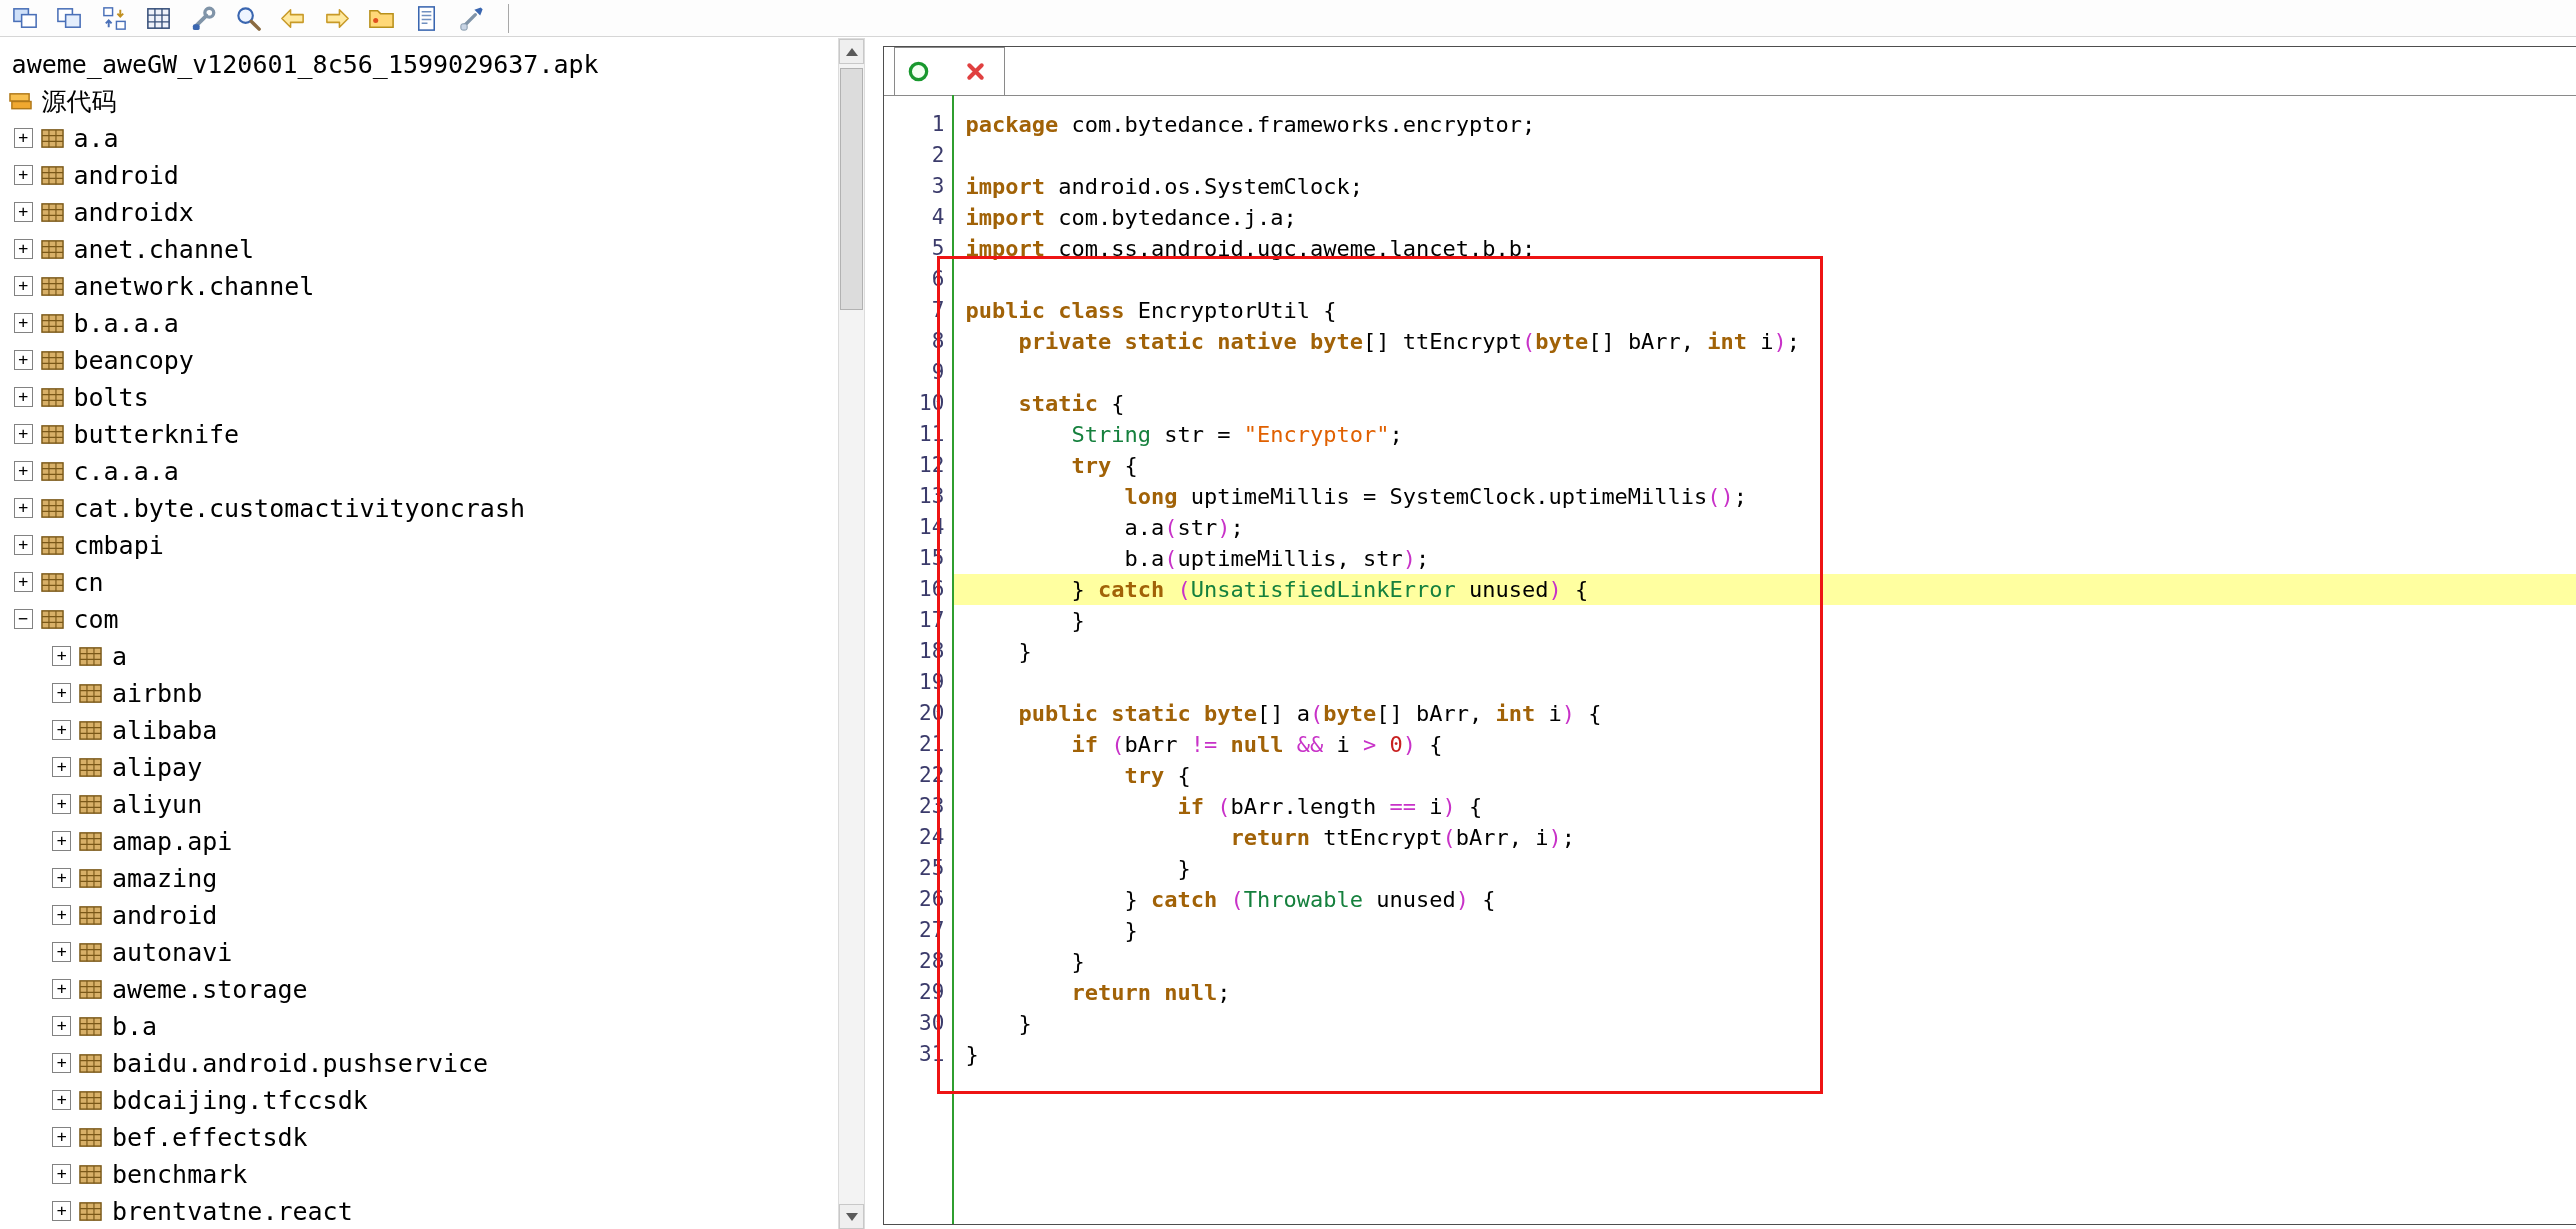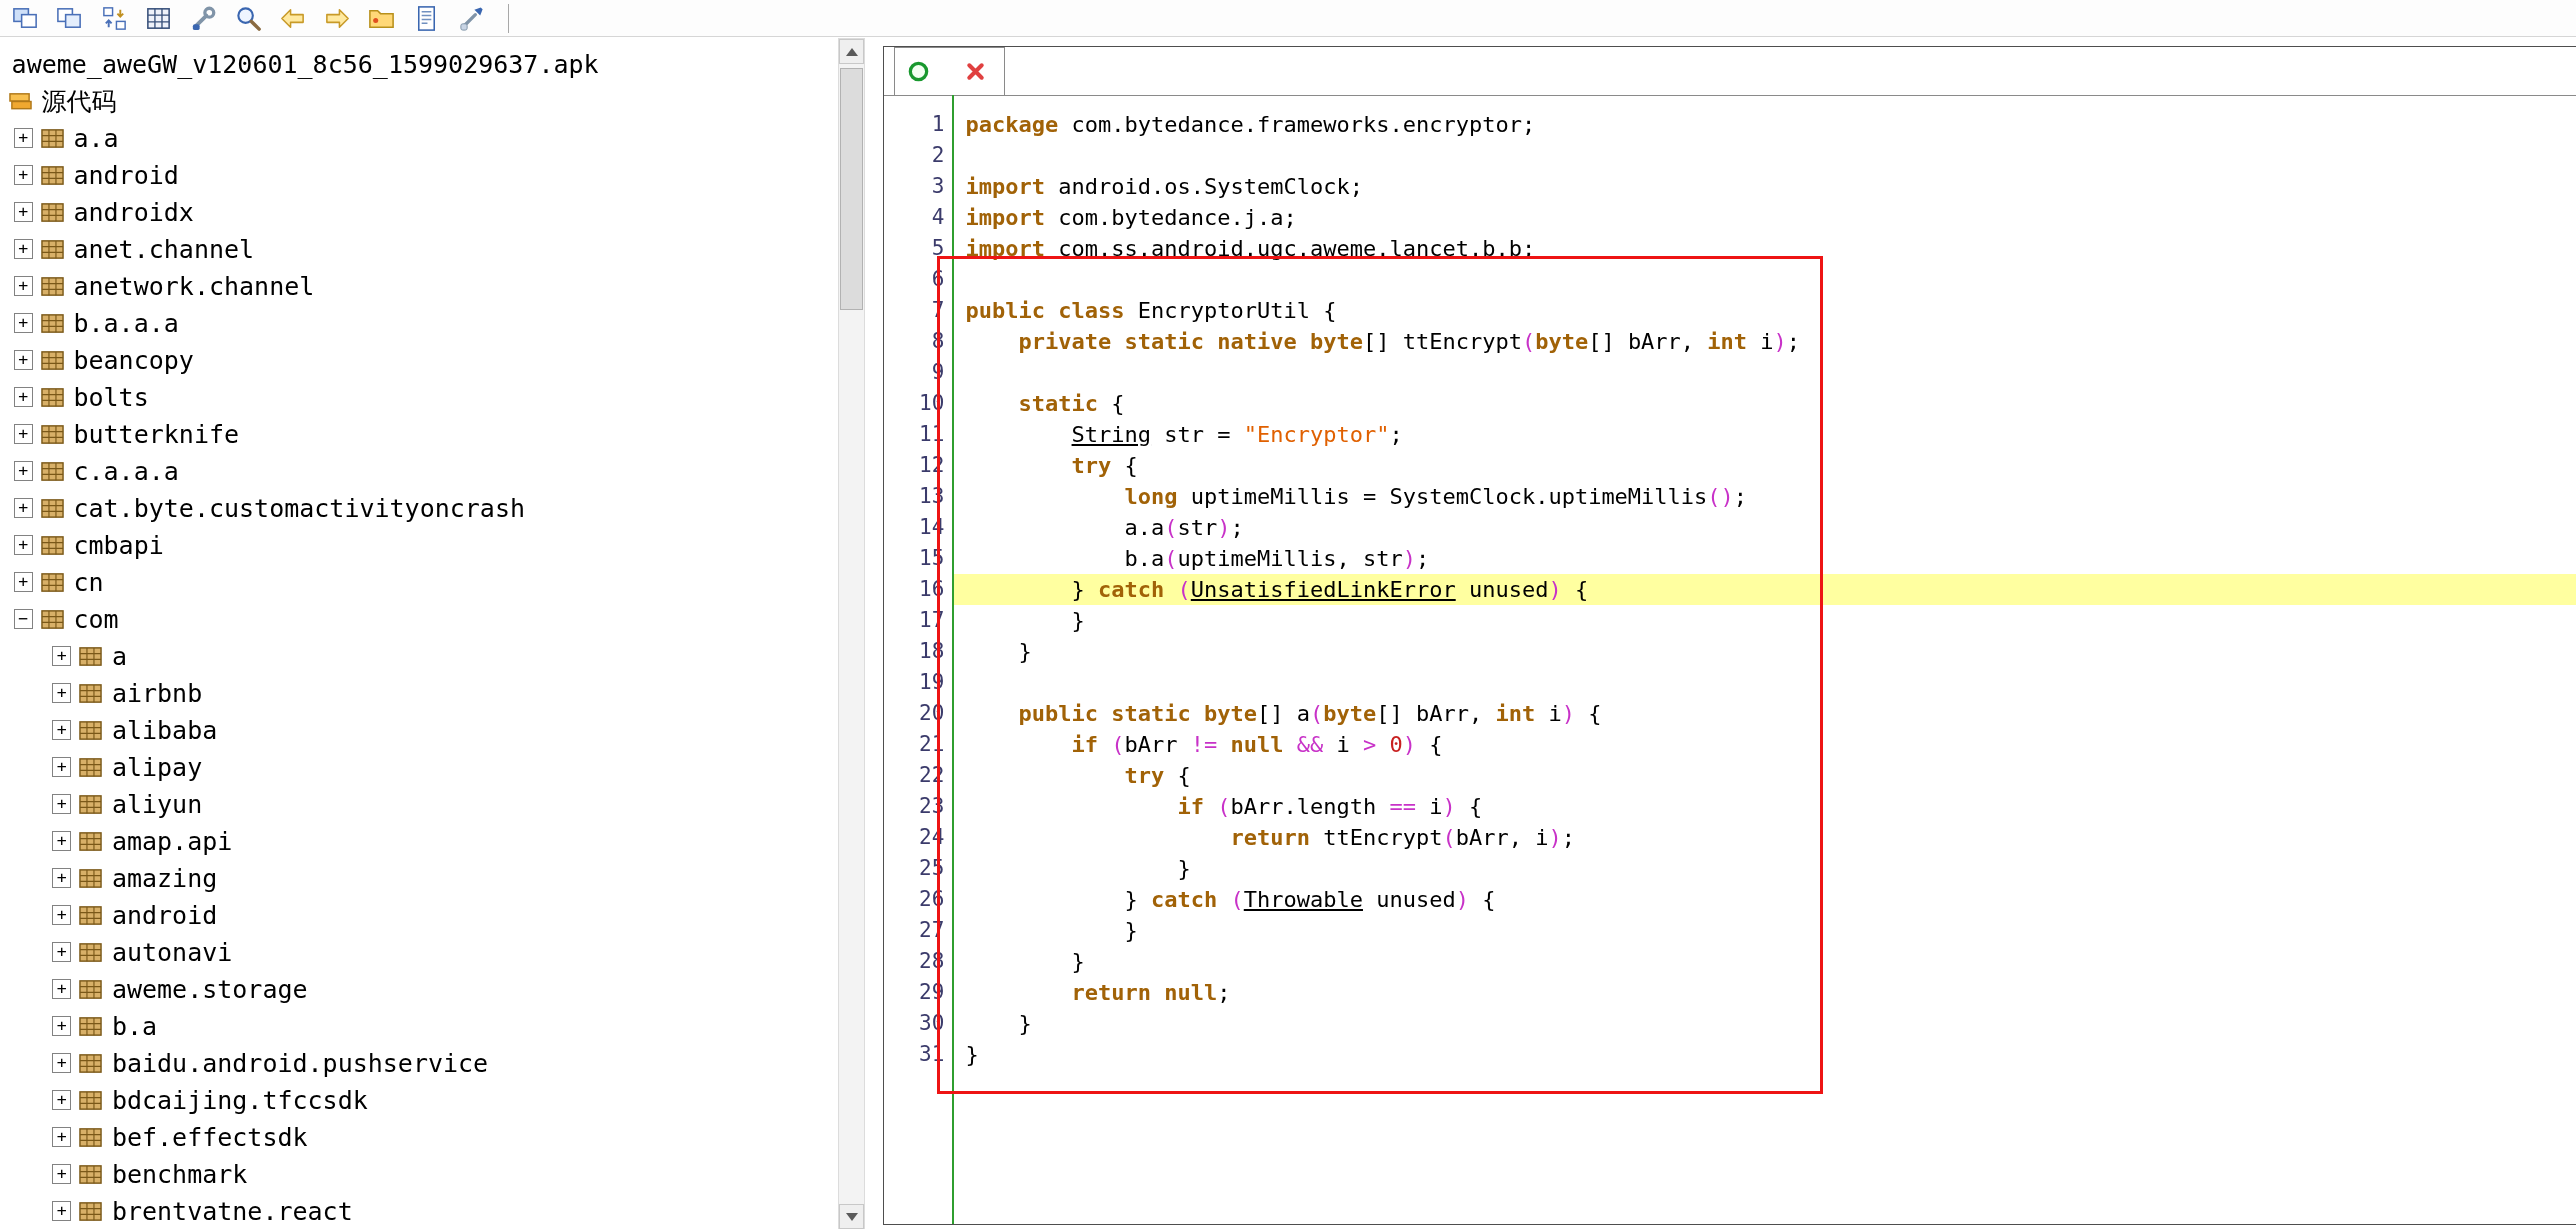--- a/index.html
+++ b/index.html
@@ -52,21 +52,21 @@
   .close svg{width:23px;height:23px;display:block;}
 
   .codewrap{position:absolute;left:0;top:48px;right:0;bottom:0;overflow:hidden;padding-top:13.6px;box-sizing:border-box;}
   .gline{position:absolute;left:68px;top:0;bottom:0;width:1.9px;background:#2f9e2f;}
   .line{display:flex;height:31px;}
   .ln{flex:0 0 68px;text-align:right;padding-right:7.7px;box-sizing:border-box;
       font-size:21px;line-height:31px;color:#3b3b6b;}
   .lc{flex:1;padding-left:13.6px;font-size:22px;line-height:31px;white-space:pre;}
   .line.hl .lc{background:#ffffa0;}
   .tok-k{color:#a16207;font-weight:bold;}
-  .tok-t{color:#000000;text-decoration:underline;}
+  .tok-t{color:#15803d;}
   .tok-s{color:#e06000;}
   .tok-p{color:#c832c8;}
   .tok-n{color:#c82020;}
   .tok-d{color:#000000;}
 
   .redrect{position:absolute;left:53px;top:161px;width:886px;height:838px;
            border:3.9px solid #ee1414;box-sizing:border-box;pointer-events:none;}
 </style>
 </head>
 <body>

